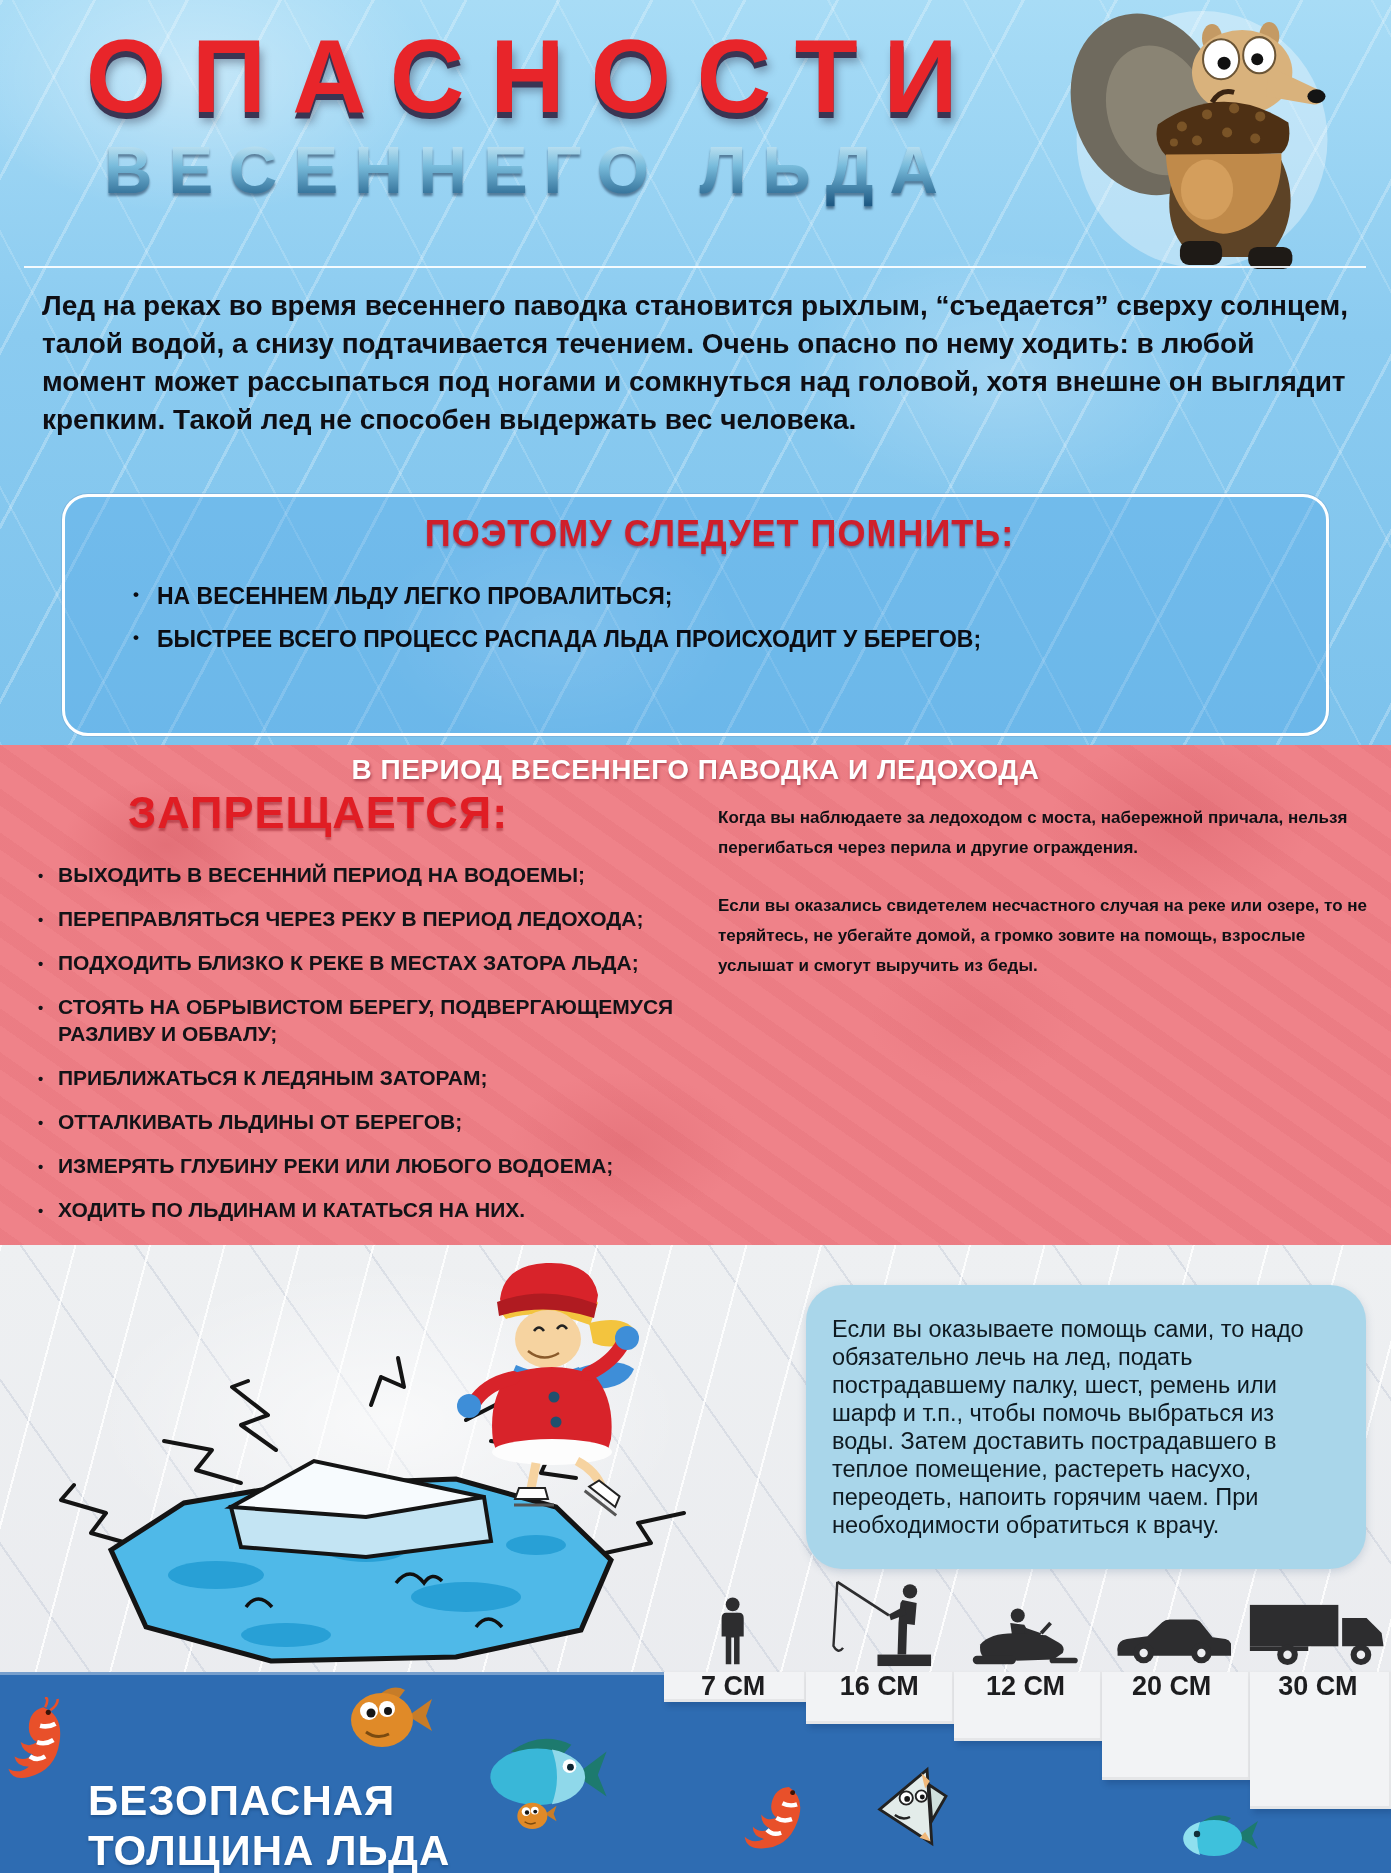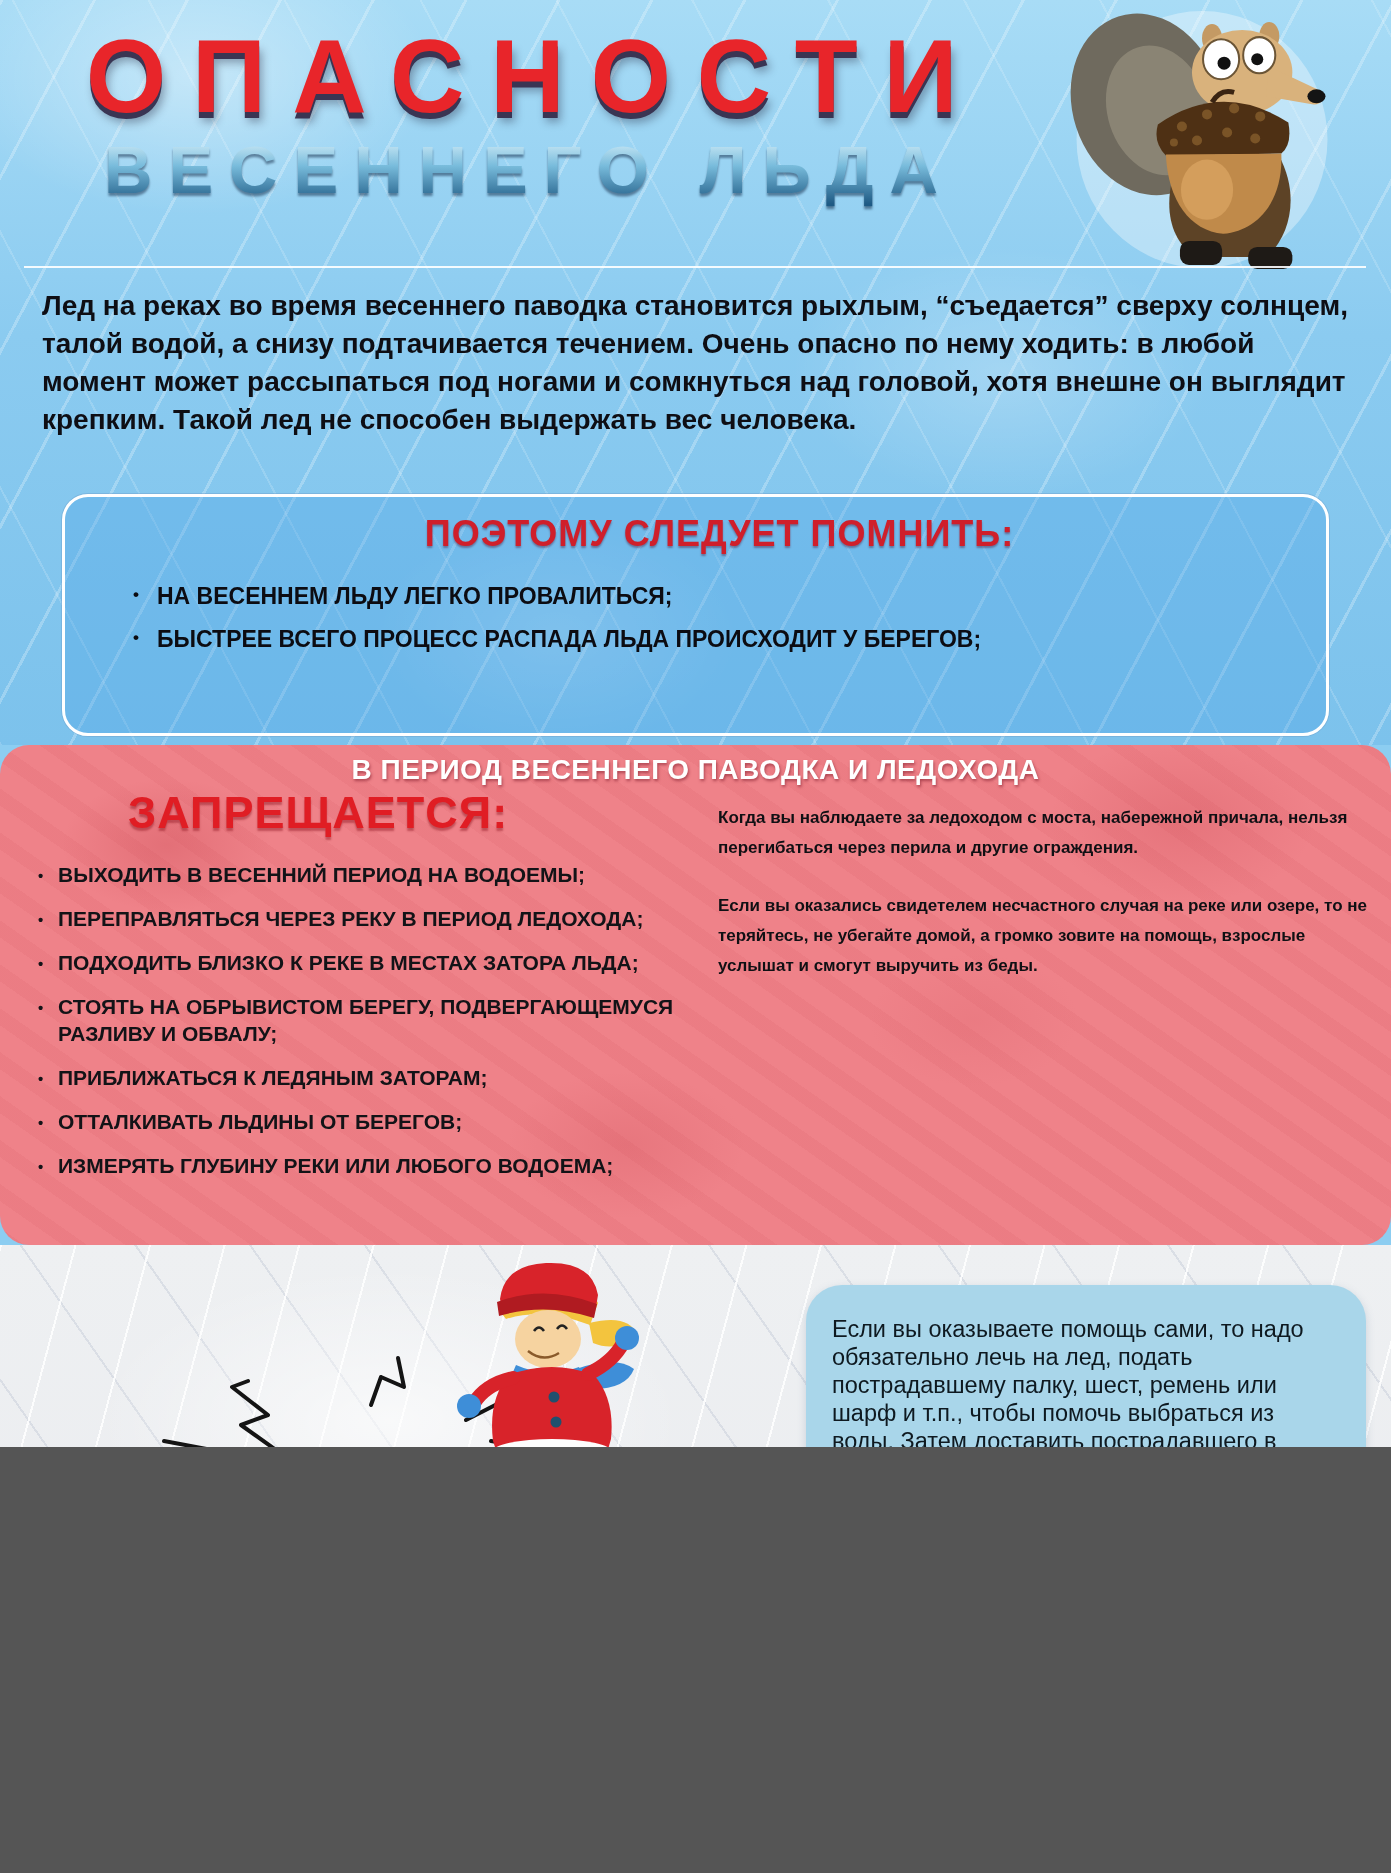--- a/index.html
+++ b/index.html
@@ -1,16 +1,16 @@
 <!DOCTYPE html>
 <html><head>
 <meta charset="utf-8">
 <style>
   html,body{margin:0;padding:0;background:#555;}
-  .poster{position:relative;width:1391px;height:1447px;margin:0 auto;overflow:hidden;
+  .poster{position:relative;width:1391px;height:1873px;margin:0 auto;overflow:hidden;
     font-family:"Liberation Sans",sans-serif;background:#8ccdf1;}
 
   
   .top-section{position:absolute;left:0;top:0;width:1391px;height:745px;
     background:
       radial-gradient(340px 200px at 14% 10%, rgba(255,255,255,.38), transparent 70%),
       radial-gradient(300px 180px at 72% 50%, rgba(255,255,255,.22), transparent 70%),
       radial-gradient(260px 160px at 40% 85%, rgba(255,255,255,.18), transparent 70%),
       repeating-linear-gradient(118deg, rgba(255,255,255,.25) 0 3px, rgba(255,255,255,0) 3px 82px),
       repeating-linear-gradient(62deg, rgba(255,255,255,.16) 0 2px, rgba(255,255,255,0) 2px 120px),
@@ -37,21 +37,21 @@
   .remember-list li::before{content:"•";position:absolute;left:-24px;top:2px;font-size:17px;}
 
   
   .pink-section{position:absolute;left:0;top:745px;width:1391px;height:500px;
     background-color:#ef8289;
     background-image:
       radial-gradient(150px 95px at 12% 20%, rgba(196,64,74,.28), transparent 70%),
       radial-gradient(190px 120px at 85% 15%, rgba(196,64,74,.22), transparent 70%),
       radial-gradient(170px 105px at 45% 80%, rgba(201,70,80,.20), transparent 70%),
       radial-gradient(150px 95px at 70% 55%, rgba(214,90,99,.18), transparent 70%),
-      repeating-linear-gradient(35deg, rgba(214,90,99,.14) 0 14px, rgba(214,90,99,0) 14px 36px); border-radius: 29px;}
+      repeating-linear-gradient(35deg, rgba(214,90,99,.14) 0 14px, rgba(214,90,99,0) 14px 36px);}
   .period-title{position:absolute;left:0;top:9px;width:100%;margin:0;text-align:center;font-size:28px;
     font-weight:bold;color:#ffffff;letter-spacing:.5px;text-shadow:1px 2px 3px rgba(130,30,45,.6);}
   .forbid-title{position:absolute;left:128px;top:42px;margin:0;font-size:45px;font-weight:800;color:#e01d24;
     letter-spacing:1px;text-shadow:0 3px 2px rgba(140,20,30,.45);}
   .forbid-list{position:absolute;left:30px;top:116px;width:652px;margin:0;padding:0;list-style:none;}
   .forbid-list li{position:relative;padding-left:28px;font-size:21px;font-weight:bold;color:#131317;
     line-height:27px;margin-bottom:17px;}
   .forbid-list li::before{content:"•";position:absolute;left:8px;top:1px;font-size:15px;}
   .advice-col{position:absolute;left:718px;top:58px;width:660px;}
   .advice-col p{margin:0 6px 28px 0;font-size:17px;line-height:30px;font-weight:bold;color:#101014;}
@@ -145,20 +145,21 @@
     <p class="period-title">В ПЕРИОД  ВЕСЕННЕГО ПАВОДКА И ЛЕДОХОДА</p>
     <p class="forbid-title">ЗАПРЕЩАЕТСЯ:</p>
     <ul class="forbid-list">
       <li>ВЫХОДИТЬ В ВЕСЕННИЙ ПЕРИОД НА ВОДОЕМЫ;</li>
       <li>ПЕРЕПРАВЛЯТЬСЯ ЧЕРЕЗ РЕКУ В ПЕРИОД ЛЕДОХОДА;</li>
       <li>ПОДХОДИТЬ БЛИЗКО К РЕКЕ В МЕСТАХ ЗАТОРА ЛЬДА;</li>
       <li>СТОЯТЬ НА ОБРЫВИСТОМ БЕРЕГУ, ПОДВЕРГАЮЩЕМУСЯ РАЗЛИВУ И ОБВАЛУ;</li>
       <li>ПРИБЛИЖАТЬСЯ К ЛЕДЯНЫМ ЗАТОРАМ;</li>
       <li>ОТТАЛКИВАТЬ ЛЬДИНЫ ОТ БЕРЕГОВ;</li>
       <li>ИЗМЕРЯТЬ ГЛУБИНУ РЕКИ ИЛИ ЛЮБОГО ВОДОЕМА;</li>
+      <li>ХОДИТЬ ПО ЛЬДИНАМ И КАТАТЬСЯ НА НИХ.</li>
     </ul>
     <div class="advice-col">
       <p>Когда вы наблюдаете за ледоходом с моста, набережной причала, нельзя перегибаться через перила и другие ограждения.</p>
       <p>Если вы оказались свидетелем несчастного случая на реке или озере, то не теряйтесь, не убегайте домой, а громко зовите на помощь, взрослые услышат и смогут выручить из беды.</p>
     </div>
   </section>
 
   <section class="bottom-section">
 
     <div class="skater-illustration">

